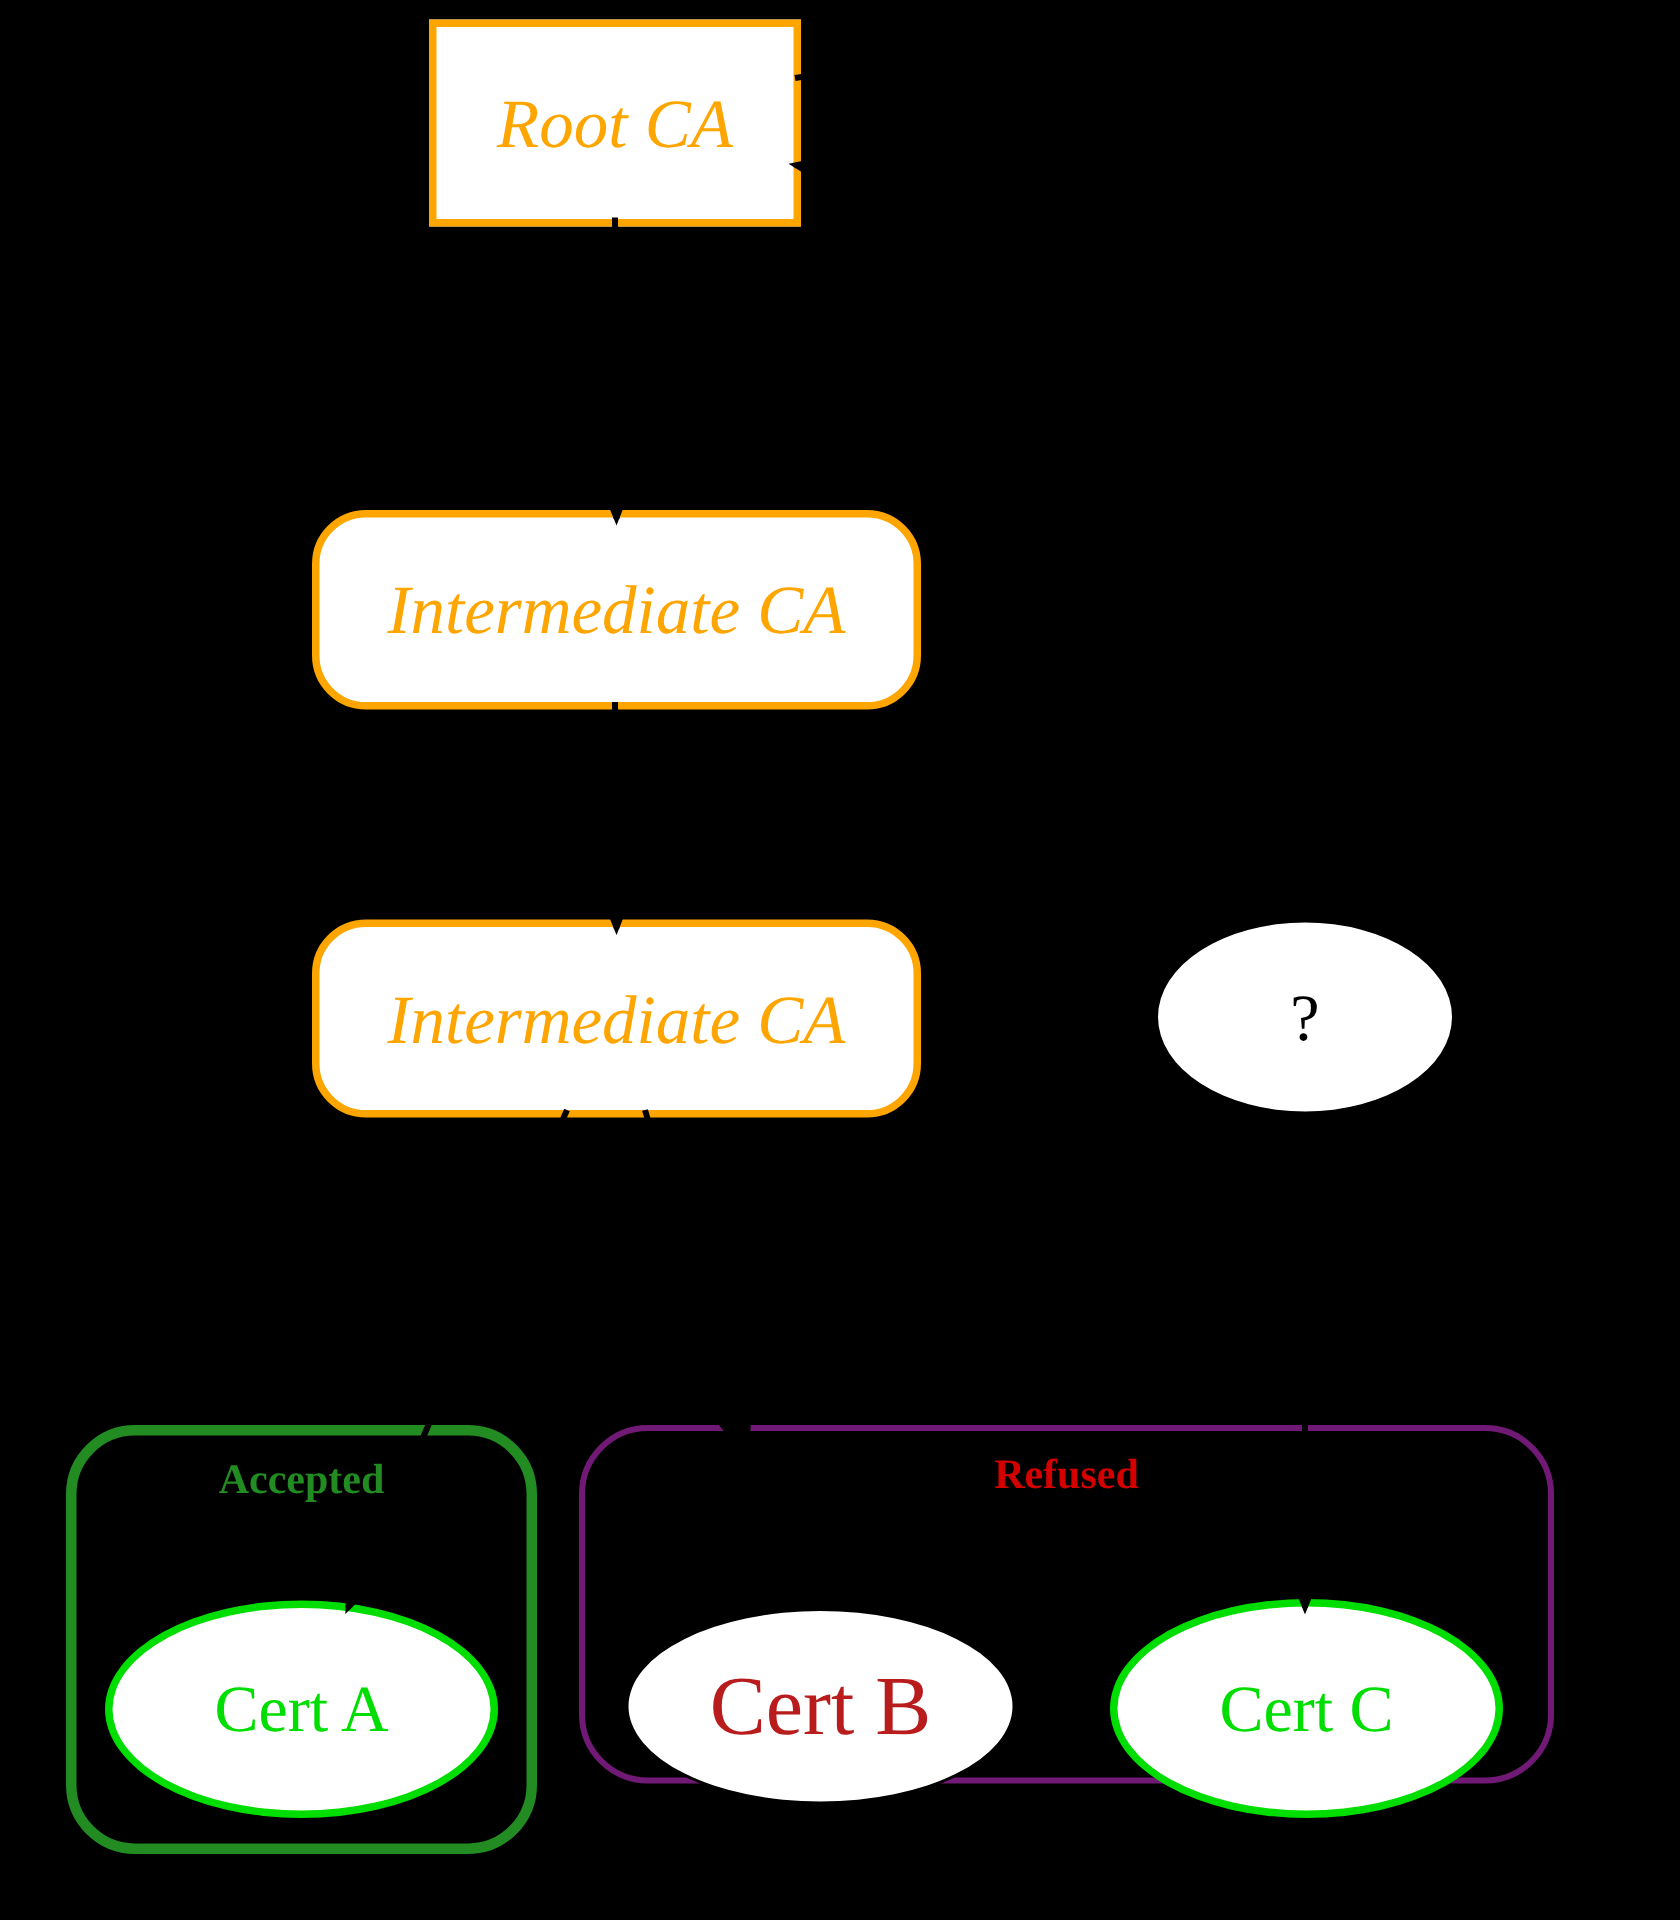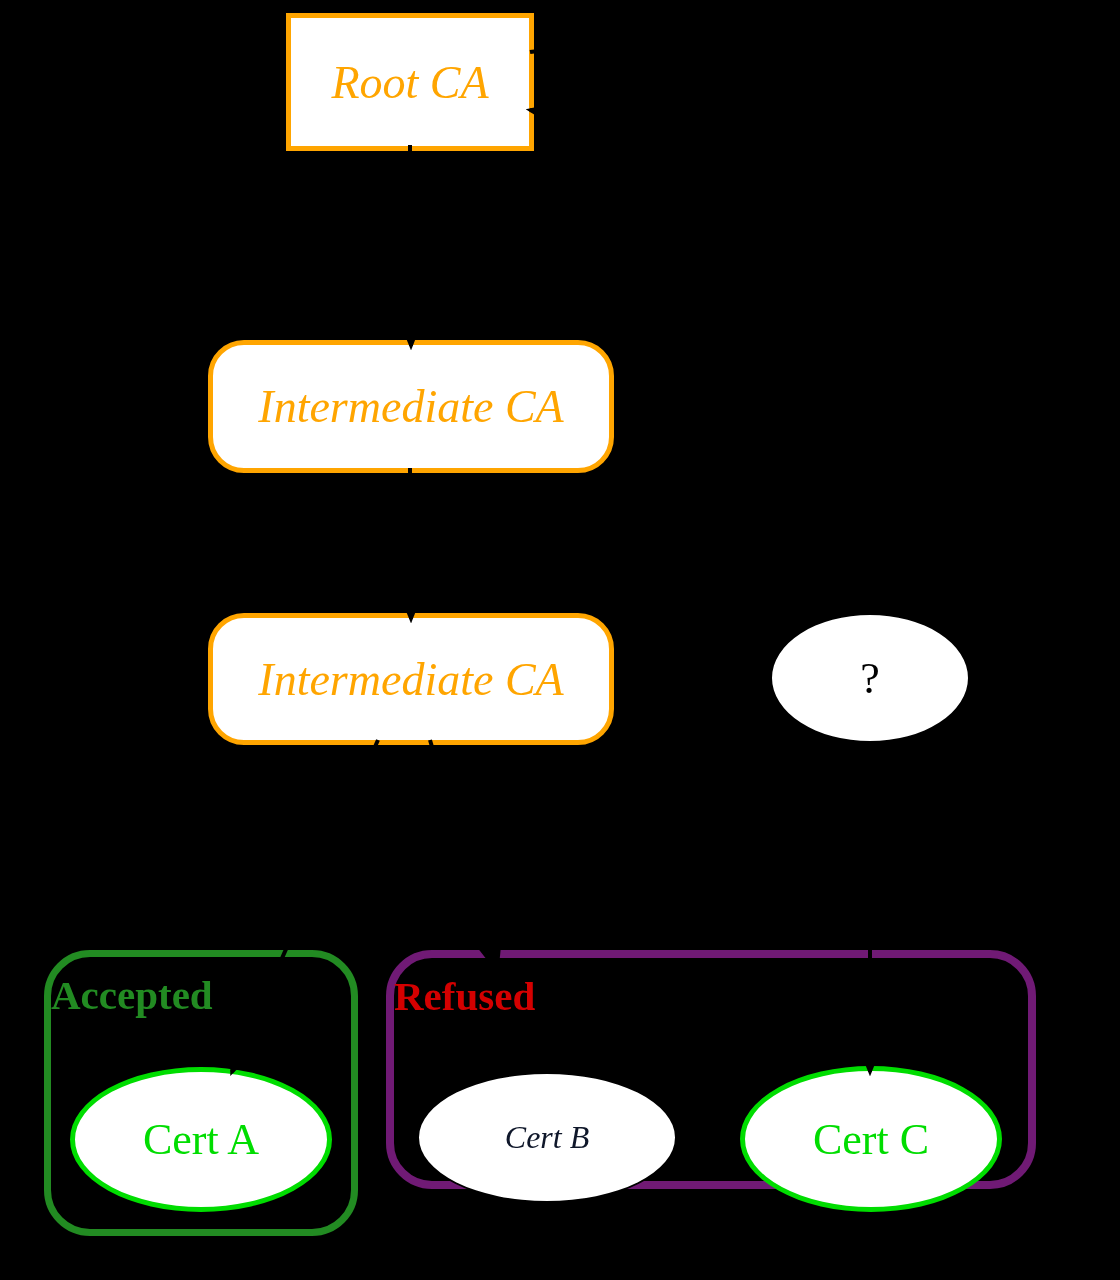--- a/index.html
+++ b/index.html
@@ -53,49 +53,49 @@
   #node-cert-a{
     left:70px; top:1067px; width:262px; height:145px;
     border:5px solid #00DD00;
     color:#00DD00;
     font-size:44px;
     text-align:right;
   }
   #node-cert-b{
     left:417px; top:1072px; width:260px; height:131px;
     border:2px solid #000;
-    color:#0f172a;
-    font-size:32px;
-    font-style:italic;
+    color:#b91c1c;
+    font-size:56px;
   }
   #node-cert-c{
     left:740px; top:1066px; width:262px; height:146px;
     border:5px solid #00DD00;
     color:#00DD00;
     font-size:44px;
   }
   
   .cluster{
     position:absolute;
     box-sizing:border-box;
     background:transparent;
     border-radius:46px;
   }
   #cluster-accepted{
     left:44px; top:950px; width:314px; height:286px;
     border:7px solid #228B22;
   }
   #cluster-refused{
     left:386px; top:950px; width:650px; height:239px;
-    border:8px solid #701a75;
+    border:4px solid #701a75;
   }
   .cluster-label{
     position:absolute;
     top:14px; left:0; right:0;
-    font-size:41px;
+    text-align:center;
+    font-size:28px;
     font-weight:bold;
   }
   #cluster-accepted .cluster-label{color:#228B22;}
   #cluster-refused .cluster-label{color:#D40000;}
   
   #edge-layer{
     position:absolute;
     left:0; top:0;
     width:1120px; height:1280px;
     pointer-events:none;

